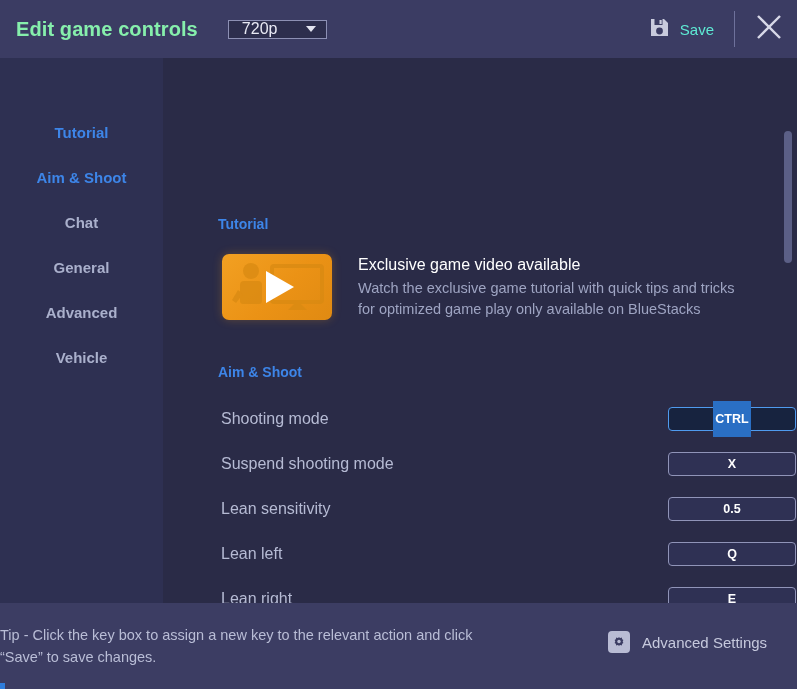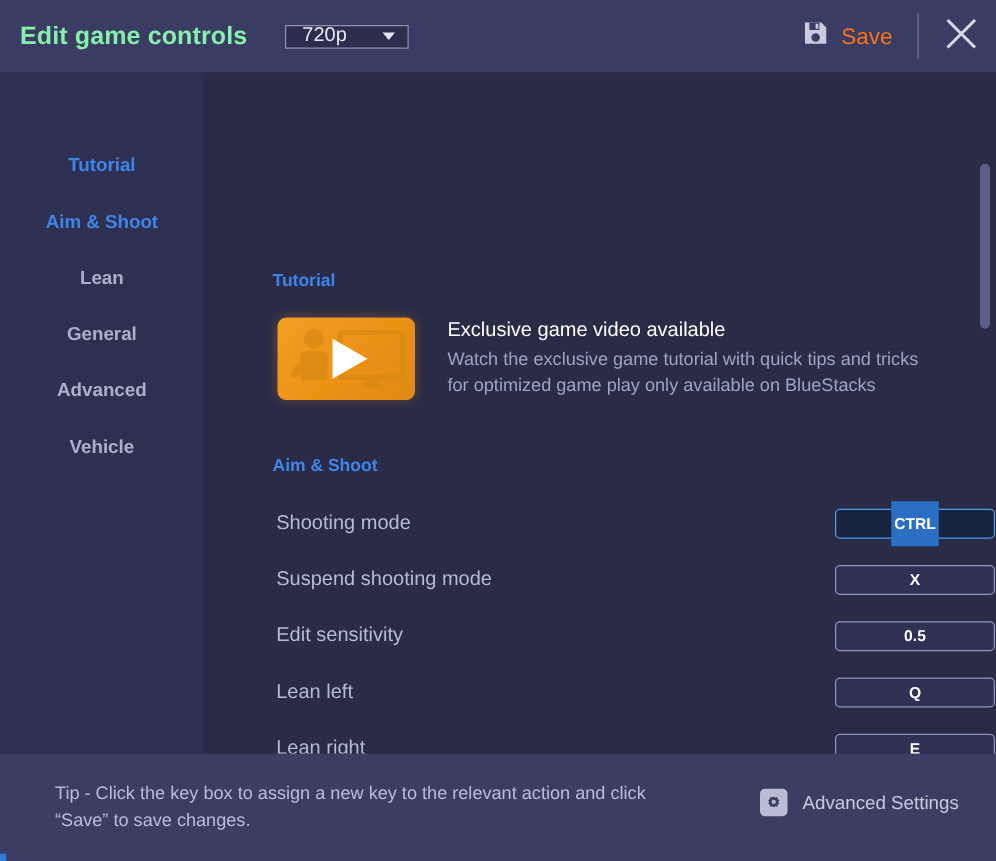--- a/index.html
+++ b/index.html
@@ -70,22 +70,22 @@
     height: 100%;
   }
   .save-btn {
     display: flex;
     align-items: center;
     gap: 10px;
     padding: 6px 14px 6px 10px;
     cursor: pointer;
   }
   .save-label {
-    font-size: 18px;
-    color: #f97316;
+    font-size: 15px;
+    color: #5eead4;
   }
   .hdr-divider {
     width: 1px;
     height: 36px;
     background: #6e719b;
     margin: 0 6px;
   }
   .close-btn {
     width: 56px;
     height: 58px;
@@ -228,21 +228,20 @@
   .footer {
     position: absolute;
     left: 0; top: 603px;
     width: 797px;
     height: 86px;
     background: #3c3d63;
     display: flex;
     align-items: center;
   }
   .tip {
-    margin-left: 44px;
     width: 500px;
     font-size: 14.5px;
     line-height: 22px;
     color: #b9bdd6;
   }
   .adv-btn {
     position: absolute;
     left: 608px;
     top: 631px;
     display: flex;
@@ -312,21 +311,21 @@
   </div>
 
   <div class="sidebar">
     <div class="side-item active">
       <span>Tutorial</span>
     </div>
     <div class="side-item active">
       <span>Aim &amp; Shoot</span>
     </div>
     <div class="side-item">
-      <span>Lean</span>
+      <span>Chat</span>
     </div>
     <div class="side-item">
       <span>General</span>
     </div>
     <div class="side-item">
       <span>Advanced</span>
     </div>
     <div class="side-item">
       <span>Vehicle</span>
     </div>
@@ -368,21 +367,21 @@
       </div>
 
       <div class="row">
         <span class="row-label">Suspend shooting mode</span>
         <div class="keybox">
           <span class="keytext">X</span>
         </div>
       </div>
 
       <div class="row">
-        <span class="row-label">Edit sensitivity</span>
+        <span class="row-label">Lean sensitivity</span>
         <div class="keybox">
           <span class="keytext">0.5</span>
         </div>
       </div>
 
       <div class="row">
         <span class="row-label">Lean left</span>
         <div class="keybox">
           <span class="keytext">Q</span>
         </div>

